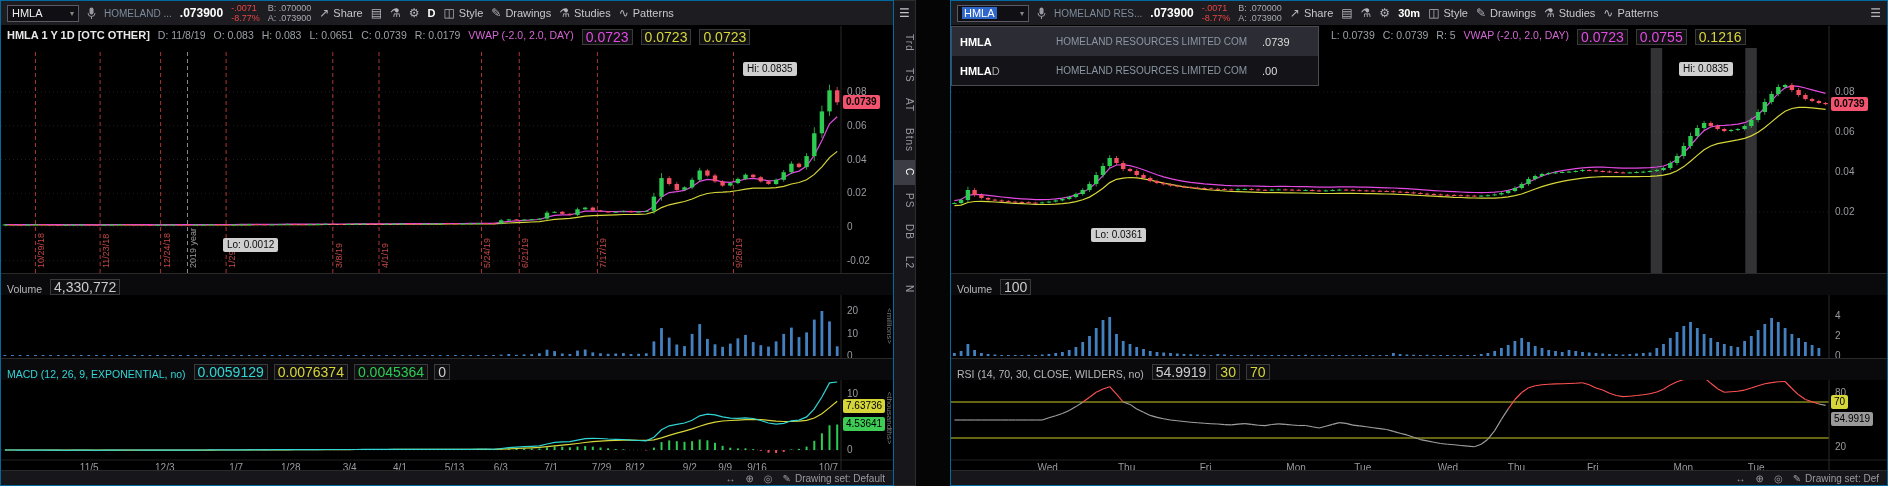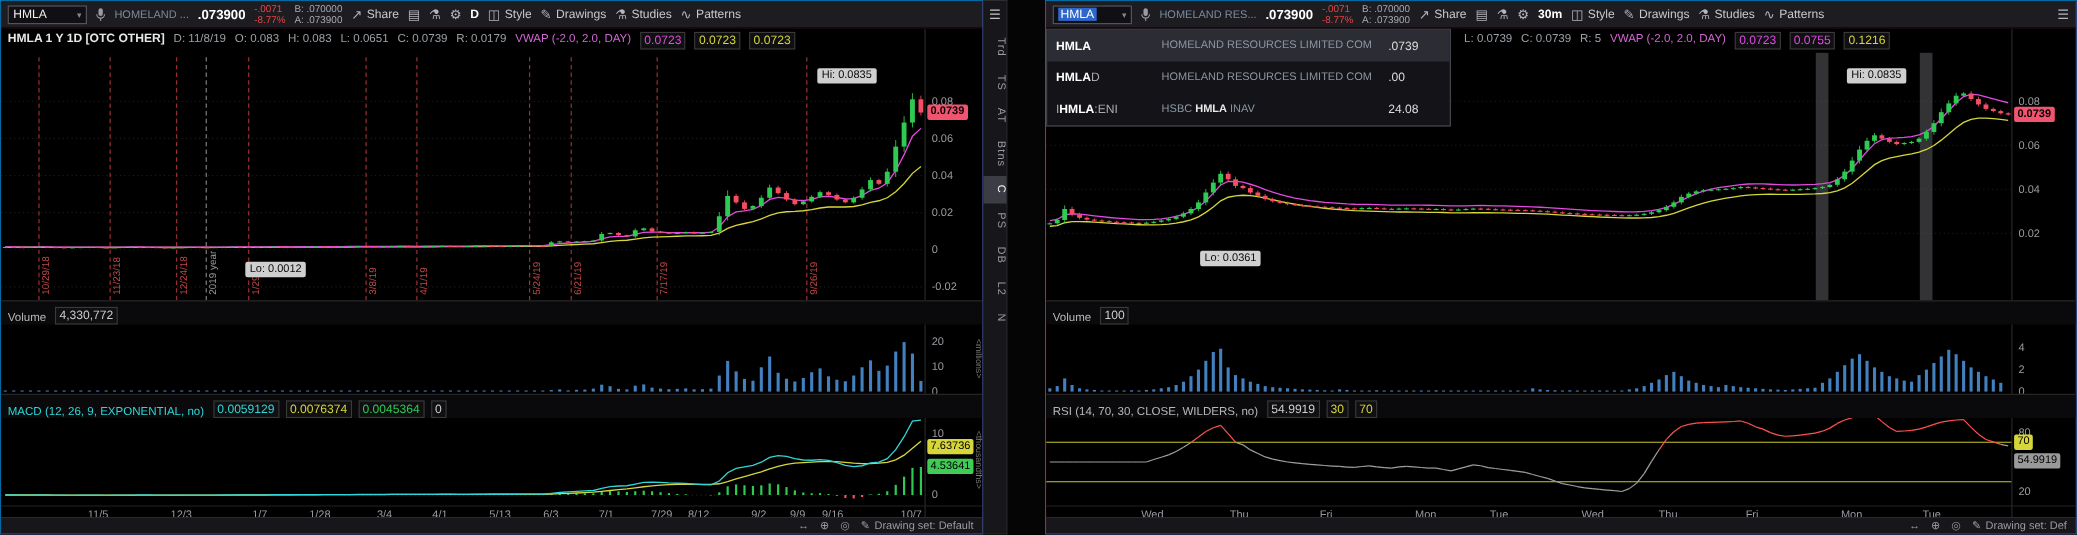--- a/index.html
+++ b/index.html
@@ -31,21 +31,21 @@
   .menu-right{margin-left:auto}
 
   .chart-stack{position:relative;flex:1;background:#000;overflow:hidden}
   .chart-stack svg{position:absolute;top:0;left:0}
   text.ax{fill:#9a9aa0;font-size:10px}
   text.axu{fill:#787878;font-size:8px}
 
   .chart-header{position:absolute;top:3px;left:6px;display:flex;gap:8px;align-items:flex-start;font-size:10.5px;color:#9aa0a6;z-index:4}
   .h-title{color:#e8e8e8;font-weight:bold;font-size:11px}
   .h-vwap{color:#d465d4}
-  .h-box{border:1px solid #3a3a3a;background:#101012;padding:0 3px;font-size:11px;height:14px;line-height:14px;display:inline-block}
+  .h-box{border:1px solid #3a3a3a;background:#101012;padding:0 3px;font-size:14px;height:14px;line-height:14px;display:inline-block}
   .c-magenta{color:#e24ae2}.c-yellow{color:#d6d63a}.c-cyan{color:#30d5d5}.c-green{color:#2ecb52}.c-white{color:#ccc}
 
   .pane-header{position:absolute;left:0;right:0;height:22px;display:flex;align-items:flex-end;gap:6px;padding-left:6px;background:#0a0a0c;border-top:1px solid #2a2a2a;box-sizing:border-box;font-size:10.5px;color:#b8b8b8;z-index:4}
   .ph-label{margin-right:2px}
 
   .tag{position:absolute;background:#cfcfcf;color:#0a0a0a;font-size:10px;padding:0 4px;border-radius:2px;height:14px;line-height:14px;z-index:5}
   .badge{position:absolute;font-size:10px;padding:0 3px;border-radius:2px;height:14px;line-height:14px;z-index:5;color:#000}
   .badge.price{background:#f2536f}
   .badge.yellow{background:#d6d63a}
   .badge.green{background:#3ecc55}
@@ -1221,25 +1221,20 @@
         <div class="dd-row selected">
           <span class="dd-sym"><span></span><b>HMLA</b><span></span></span>
           <span class="dd-desc"><span>HOMELAND RESOURCES LIMITED COM</span><b></b><span></span></span>
           <span class="dd-price">.0739</span>
         </div>
         <div class="dd-row">
           <span class="dd-sym"><span></span><b>HMLA</b><span>D</span></span>
           <span class="dd-desc"><span>HOMELAND RESOURCES LIMITED COM</span><b></b><span></span></span>
           <span class="dd-price">.00</span>
         </div>
-        <div class="dd-row">
-          <span class="dd-sym"><span>I</span><b>HMLA</b><span>:ENI</span></span>
-          <span class="dd-desc"><span>HSBC </span><b>HMLA</b><span> INAV</span></span>
-          <span class="dd-price">24.08</span>
-        </div>
       </div>
 
       <div class="chart-header" style="left:380px">
         <span>L: 0.0739</span>
         <span>C: 0.0739</span>
         <span>R: 5</span>
         <span class="h-vwap">VWAP (-2.0, 2.0, DAY)</span>
         <span class="h-box c-magenta">0.0723</span>
         <span class="h-box c-magenta">0.0755</span>
         <span class="h-box c-yellow">0.1216</span>

